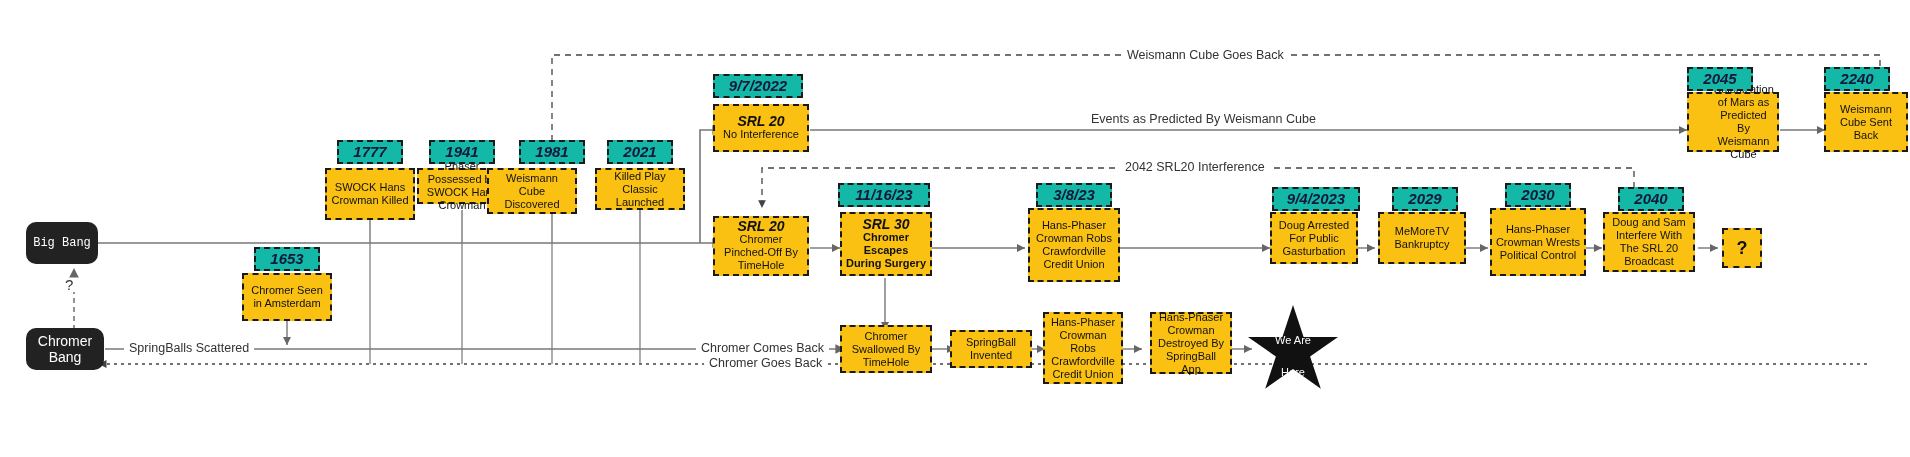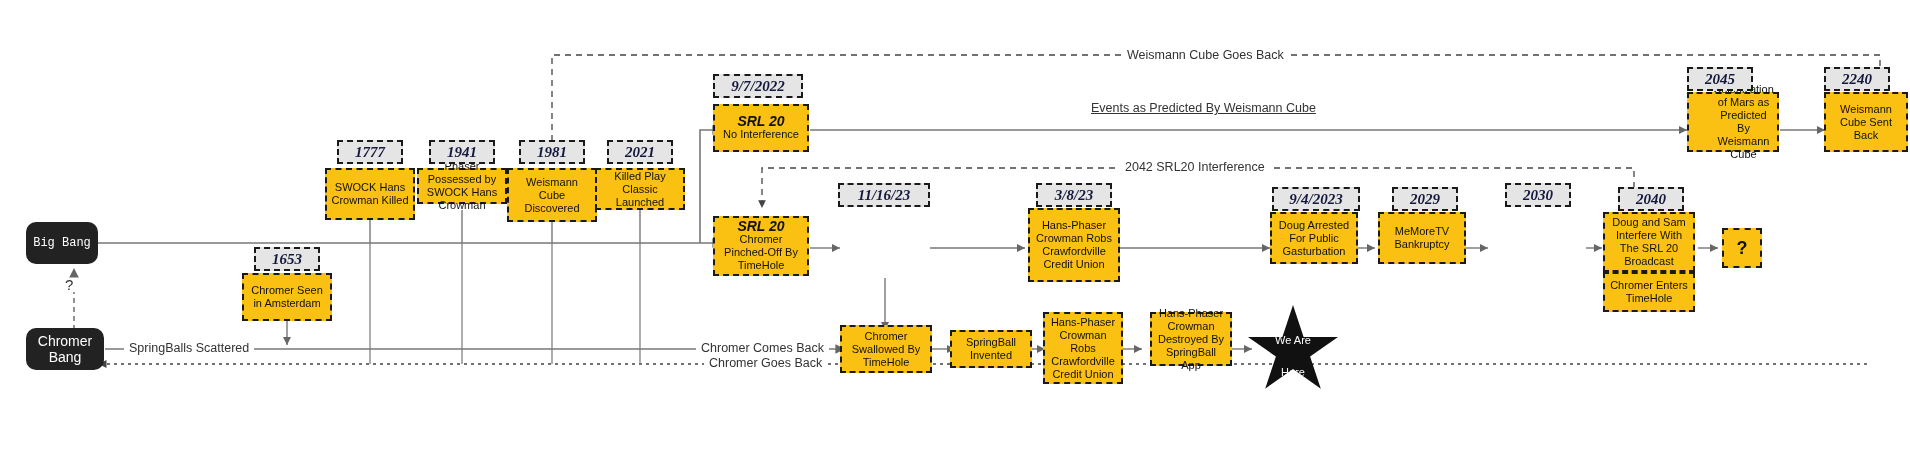--- a/index.html
+++ b/index.html
@@ -55,35 +55,34 @@
   .node.bold-head .body {
     font-weight: bold;
   }
   .node.qmark {
     font-size: 18px;
     font-weight: bold;
   }
   .datelabel {
     position: absolute;
     box-sizing: border-box;
-    background: #e5e5e5;
+    background: #14b8a6;
     border: 2px dashed #1a1a1a;
     color: #14183c;
     font-style: italic;
     font-weight: bold;
     font-size: 15px;
     line-height: 16px;
     text-align: center;
     display: flex;
     align-items: center;
     justify-content: center;
     padding: 2px 6px;
     z-index: 4;
     white-space: nowrap;
-    font-family: Liberation Serif, serif;
   }
   .terminal {
     position: absolute;
     box-sizing: border-box;
     background: #222222;
     border-radius: 10px;
     color: #ffffff;
     font-size: 12px;
     display: flex;
     align-items: center;
@@ -213,59 +212,63 @@
   </div>
 
   <div class="node" style="left:325px; top:168px; width:90px; height:52px;">
     <span class="body">SWOCK Hans Crowman Killed</span>
   </div>
 
   <div class="node" style="left:417px; top:168px; width:90px; height:36px;">
     <span class="body">Phaser Possessed by SWOCK Hans Crowman</span>
   </div>
 
-  <div class="node" style="left:507px; top:168px; width:90px; height:54px;">
+  <div class="node" style="left:487px; top:168px; width:90px; height:46px;">
     <span class="body">Weismann Cube Discovered</span>
   </div>
 
   <div class="node" style="left:595px; top:168px; width:90px; height:42px;">
     <span class="body">Killed Play Classic Launched</span>
   </div>
 
   <div class="node" style="left:713px; top:104px; width:96px; height:48px;">
     <span class="sub">SRL 20</span>
     <span class="body">No Interference</span>
   </div>
 
   <div class="node" style="left:713px; top:216px; width:96px; height:60px;">
     <span class="sub">SRL 20</span>
     <span class="body">Chromer Pinched-Off By TimeHole</span>
   </div>
 
+  <div class="node bold-head" style="left:840px; top:212px; width:92px; height:64px;">
+    <span class="sub">SRL 30</span>
+    <span class="body">Chromer Escapes During Surgery</span>
+  </div>
 
   <div class="node" style="left:1028px; top:208px; width:92px; height:74px;">
     <span class="body">Hans-Phaser Crowman Robs Crawfordville Credit Union</span>
   </div>
 
   <div class="node" style="left:1270px; top:212px; width:88px; height:52px;">
     <span class="body">Doug Arrested For Public Gasturbation</span>
   </div>
 
   <div class="node" style="left:1378px; top:212px; width:88px; height:52px;">
     <span class="body">MeMoreTV Bankruptcy</span>
   </div>
 
+  <div class="node" style="left:1490px; top:208px; width:96px; height:68px;">
+    <span class="body">Hans-Phaser Crowman Wrests Political Control</span>
+  </div>
 
   <div class="node" style="left:1603px; top:212px; width:92px; height:60px;">
     <span class="body">Doug and Sam Interfere With The SRL 20 Broadcast</span>
   </div>
 
-  <div class="node" style="left:1603px; top:272px; width:92px; height:40px;">
-    <span class="body">Chromer Enters TimeHole</span>
-  </div>
 
   <div class="node qmark" style="left:1722px; top:228px; width:40px; height:40px;">
     <span>?</span>
   </div>
 
   <div class="node" style="left:1687px; top:92px; width:92px; height:60px;padding-left:24px;">
     <span class="body">Colonization of Mars as Predicted By Weismann Cube</span>
   </div>
 
   <div class="node" style="left:1824px; top:92px; width:84px; height:60px;">
@@ -277,31 +280,31 @@
   </div>
 
   <div class="node" style="left:950px; top:330px; width:82px; height:38px;">
     <span class="body">SpringBall Invented</span>
   </div>
 
   <div class="node" style="left:1043px; top:312px; width:80px; height:72px;">
     <span class="body">Hans-Phaser Crowman Robs Crawfordville Credit Union</span>
   </div>
 
-  <div class="node" style="left:1150px; top:312px; width:82px; height:54px;">
+  <div class="node" style="left:1150px; top:312px; width:82px; height:62px;">
     <span class="body">Hans-Phaser Crowman Destroyed By SpringBall App</span>
   </div>
 
   <div class="star" style="left:1248px; top:305px; width:90px; height:90px;">
     <span><span>We Are</span><br><span>Here</span></span>
   </div>
 
   <div class="wirelabel" style="left:1122px; top:48px;">Weismann Cube Goes Back</div>
 
-  <div class="wirelabel" style="left:1086px; top:101px;text-decoration:underline;">Events as Predicted By Weismann Cube</div>
+  <div class="wirelabel" style="left:1086px; top:112px;">Events as Predicted By Weismann Cube</div>
 
   <div class="wirelabel" style="left:1120px; top:160px;">2042 SRL20 Interference</div>
 
   <div class="wirelabel" style="left:124px; top:341px;">SpringBalls Scattered</div>
 
   <div class="wirelabel" style="left:696px; top:341px;">Chromer Comes Back</div>
 
   <div class="wirelabel" style="left:704px; top:356px;">Chromer Goes Back</div>
 
 </div>

